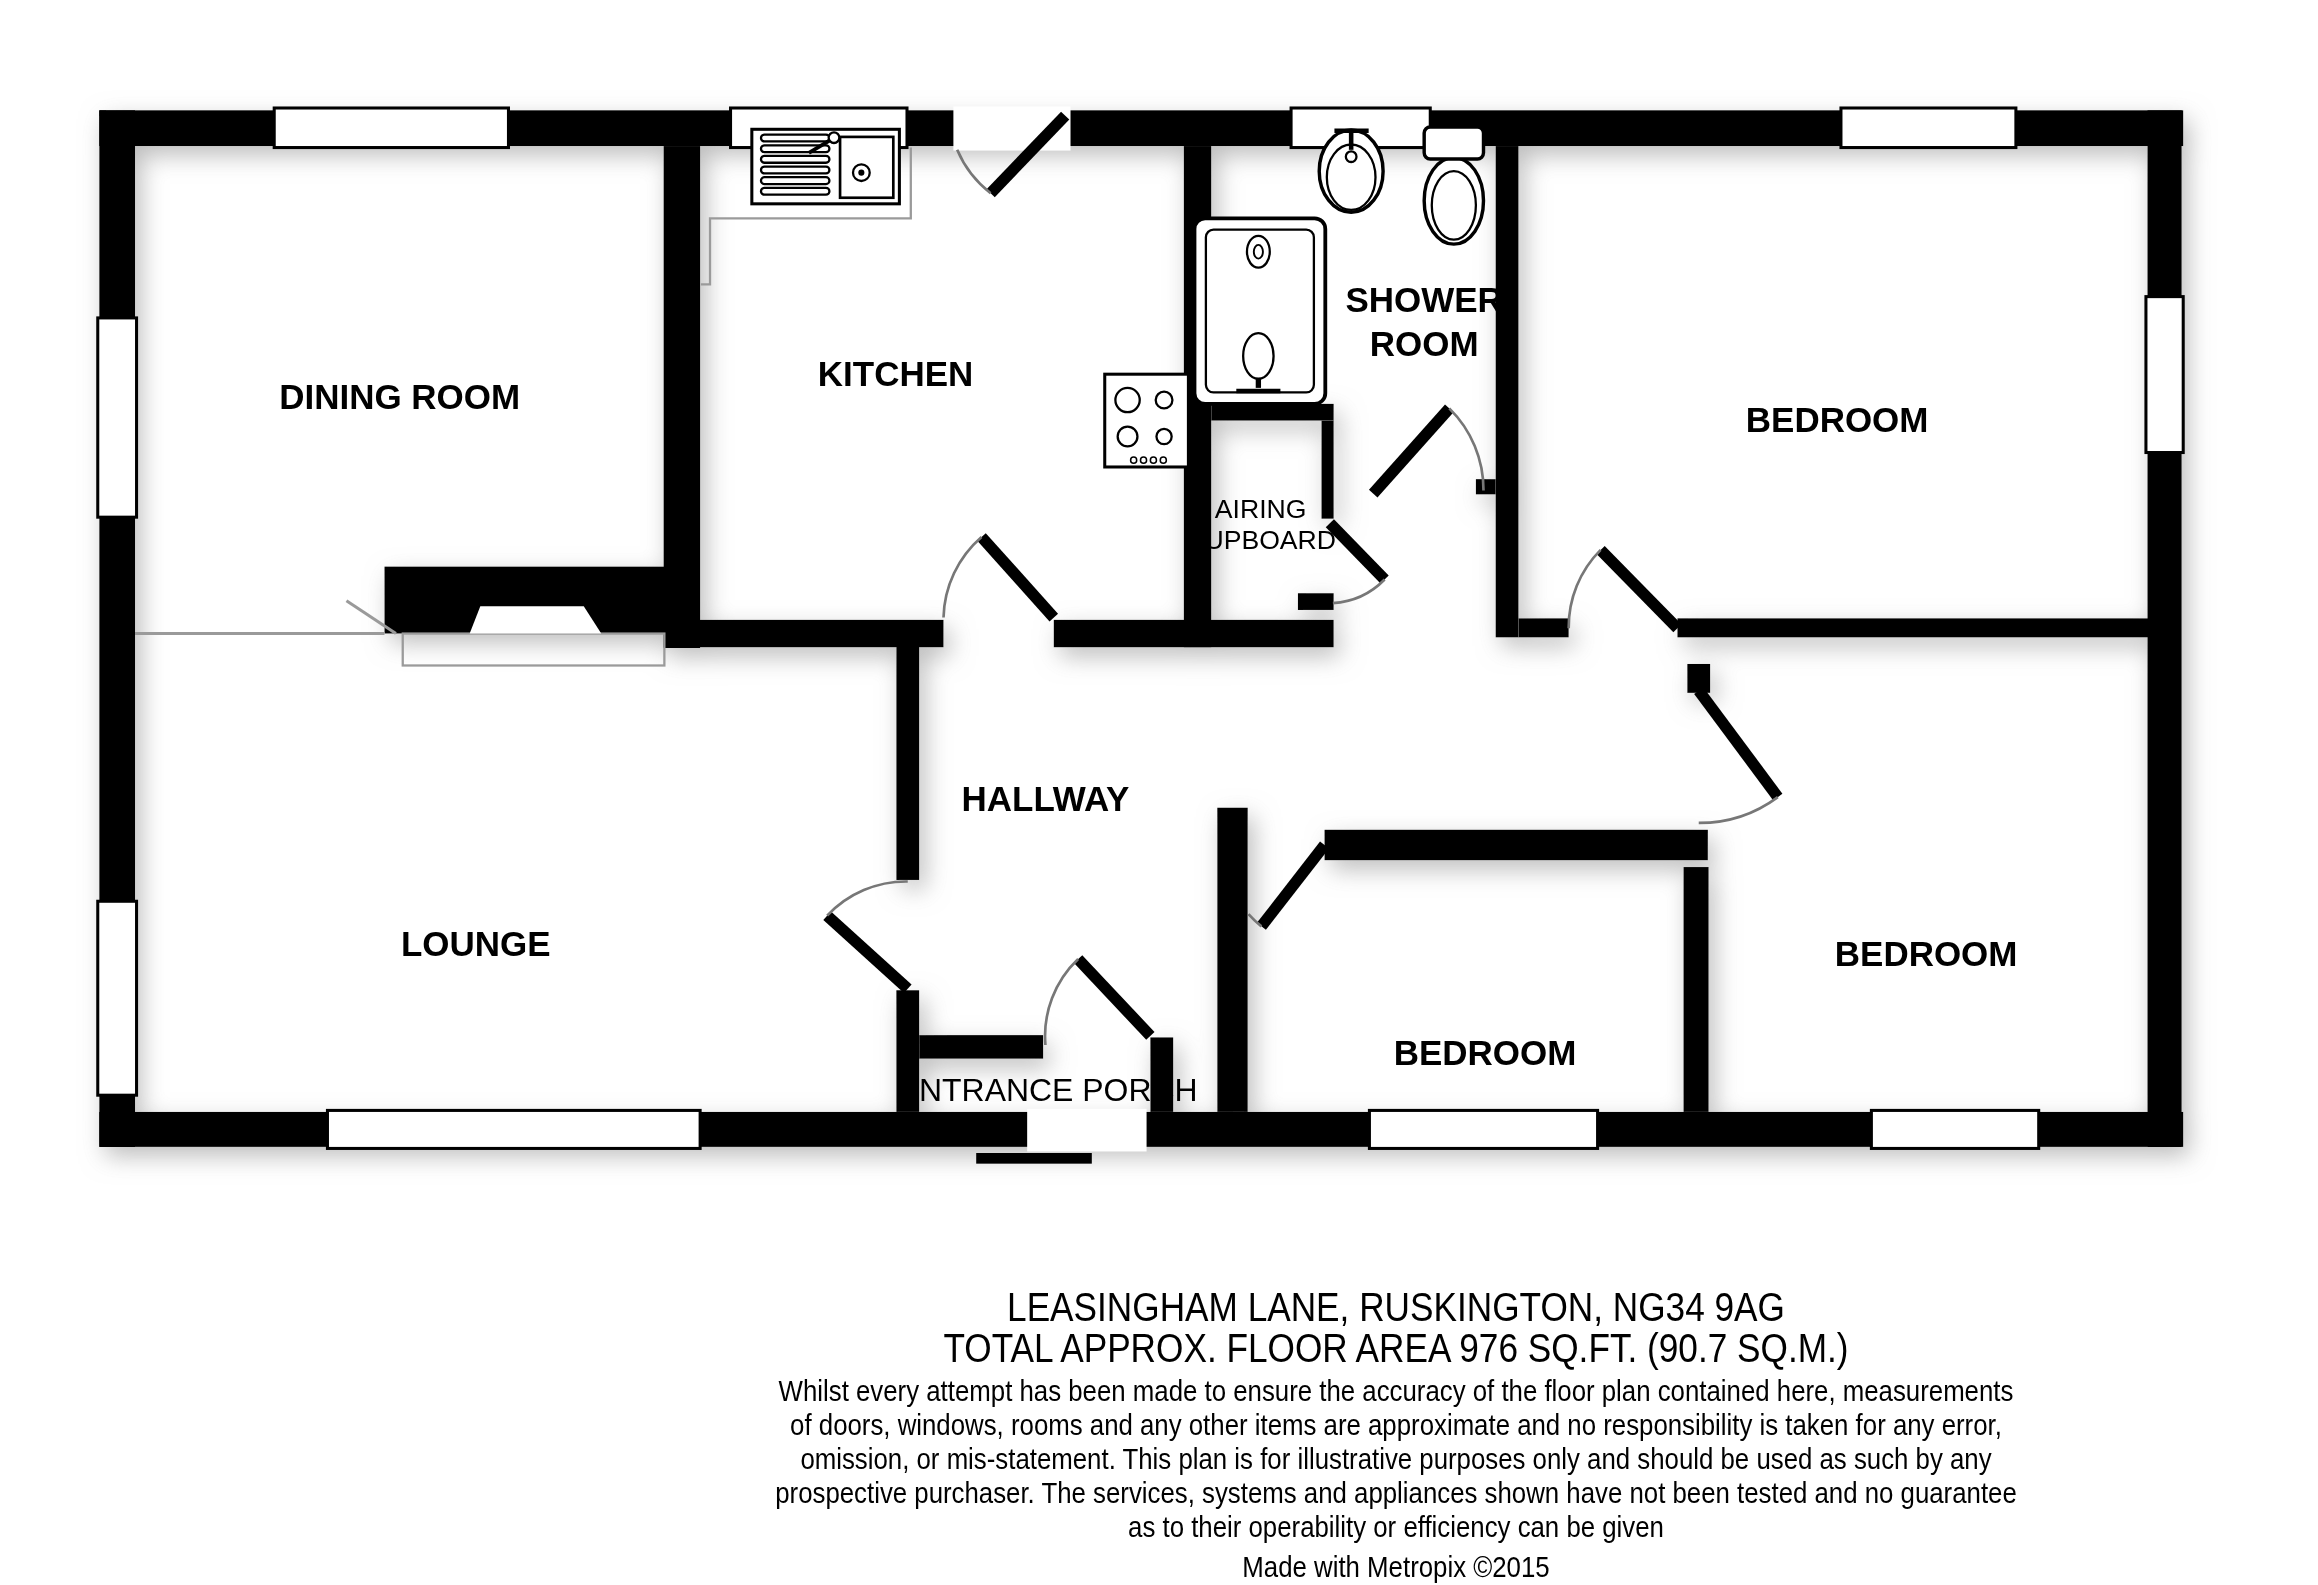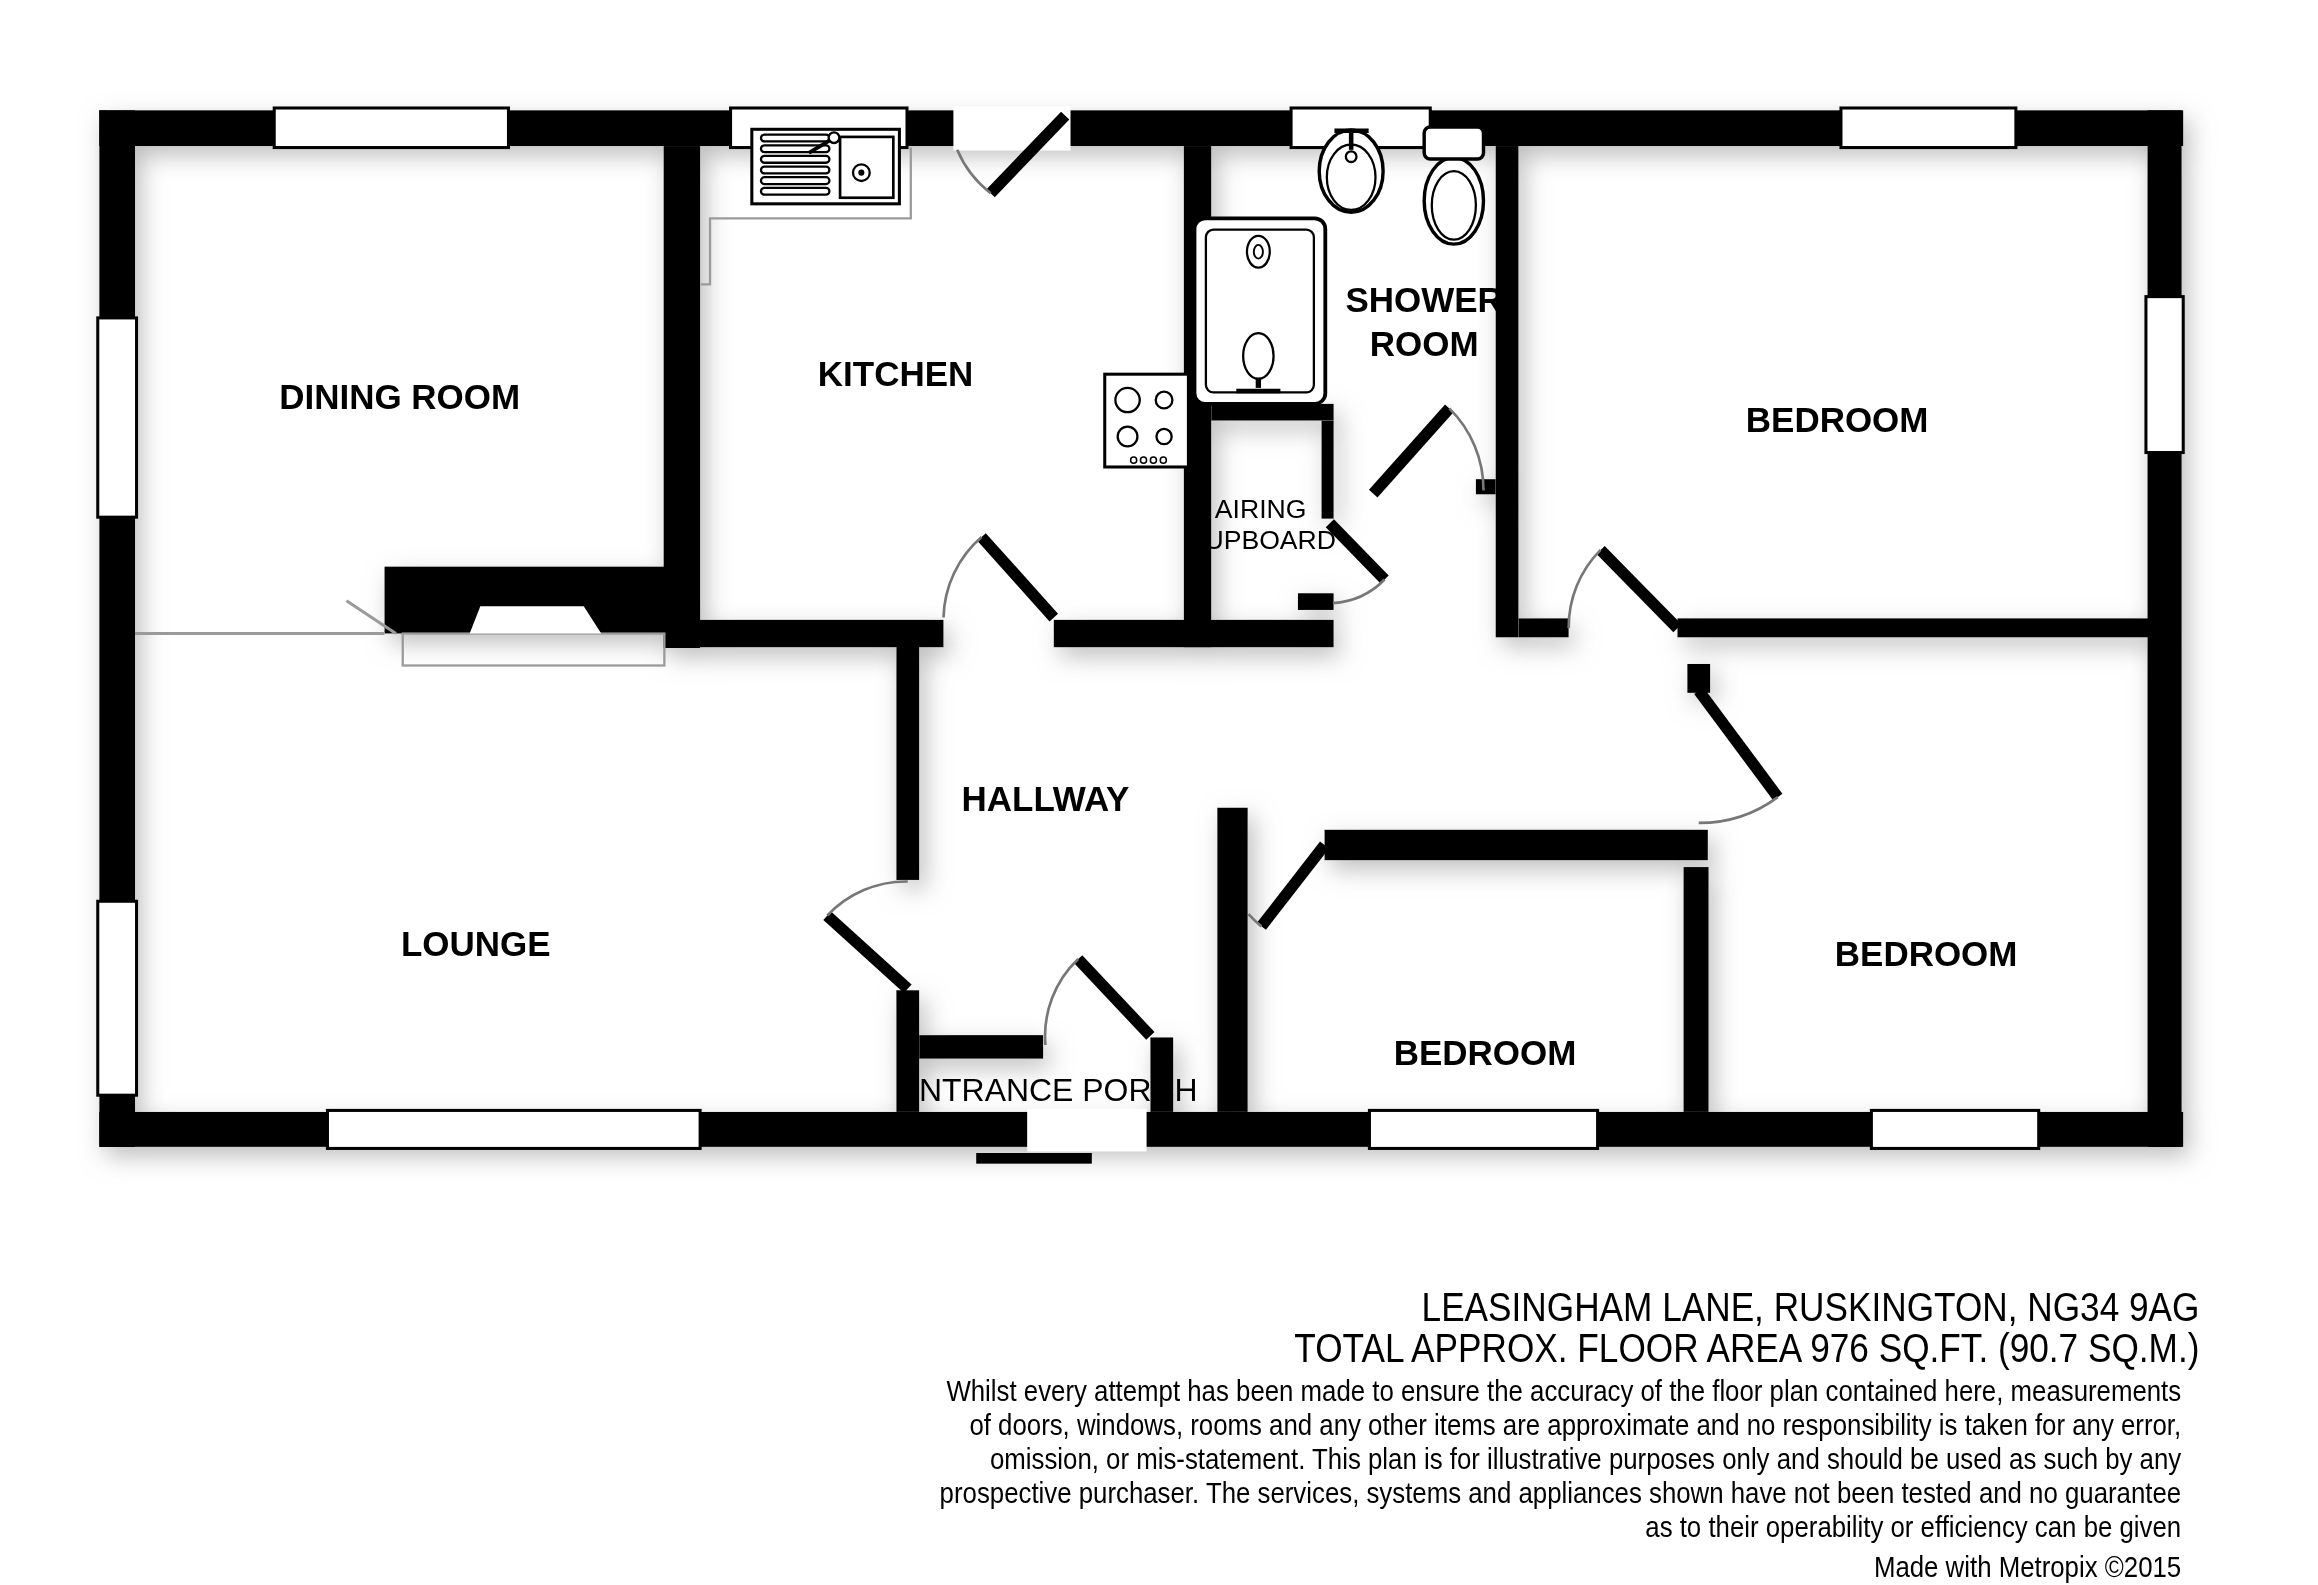--- a/index.html
+++ b/index.html
@@ -8,21 +8,21 @@
   #plan-svg{position:absolute;left:0;top:0;}
   .room-label{font-family:"Liberation Sans",sans-serif;font-weight:700;fill:#000;}
   .room-label-light{font-family:"Liberation Sans",sans-serif;font-weight:400;fill:#000;}
   .wall{fill:#000;}
   .win{fill:#fff;stroke:#000;stroke-width:4;}
   .gapw{fill:#fff;stroke:none;}
   .leaf{stroke:#000;stroke-width:15;fill:none;}
   .arc{stroke:#777;stroke-width:3.5;fill:none;}
   .fix{fill:#fff;stroke:#000;}
   .gray{stroke:#9a9a9a;fill:none;}
-  #footer{position:absolute;left:483px;top:1287px;width:1826px;text-align:right;color:#000;}
+  #footer{position:absolute;left:483px;top:1287px;width:1826px;text-align:center;color:#000;}
   #footer .addr{font-size:40px;line-height:41px;transform:scaleX(0.88);transform-origin:center;white-space:nowrap;}
   #footer .disc{font-size:30px;line-height:34px;transform:scaleX(0.86);transform-origin:center;white-space:nowrap;}
   #footer .gap{height:4.6px;}
   #footer .credit{margin-top:6px;font-size:30px;line-height:34px;transform:scaleX(0.86);transform-origin:center;}
 </style>
 </head>
 <body>
 
 <div id="stage">
 <svg id="plan-svg" width="2319" height="1585" viewBox="0 0 3048 2084" xmlns="http://www.w3.org/2000/svg">

